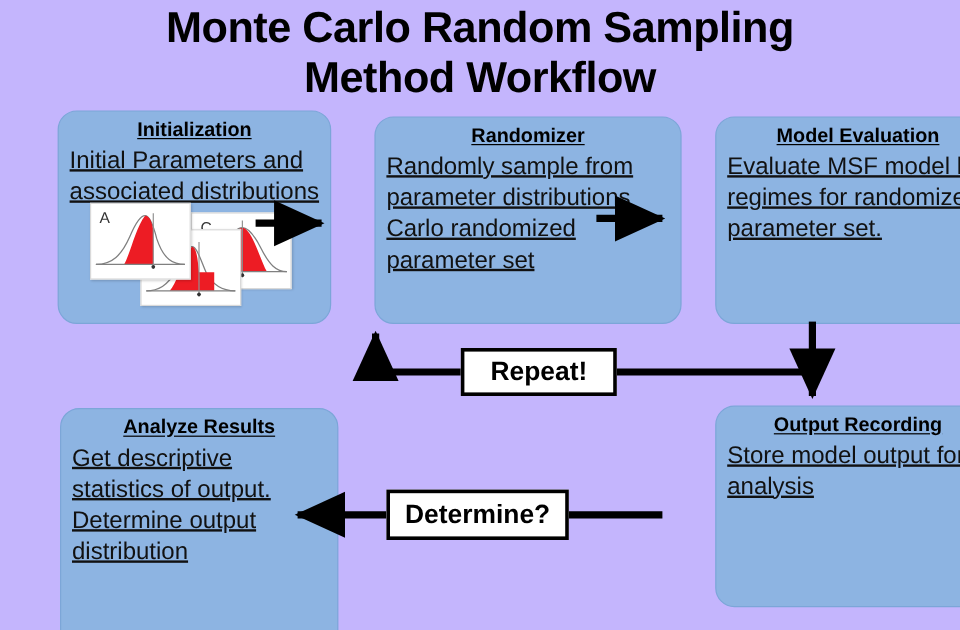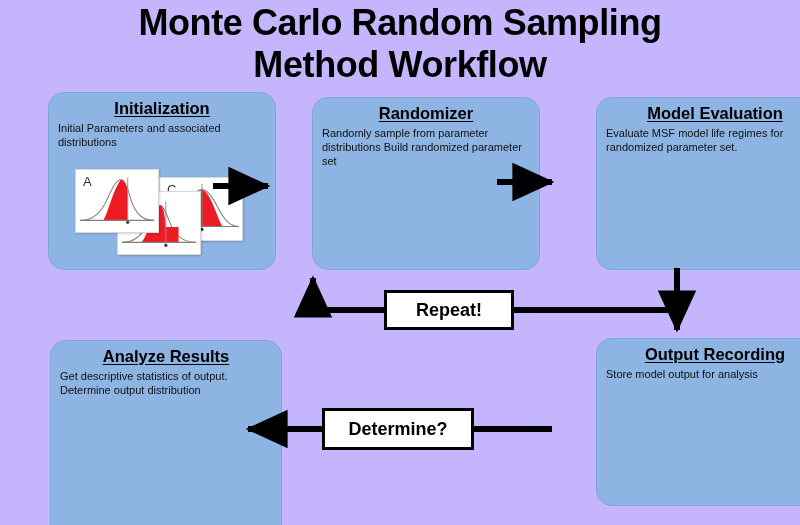--- a/index.html
+++ b/index.html
@@ -48,28 +48,29 @@
     font-size: 16.5px;
     font-weight: bold;
     text-decoration: underline;
     text-underline-offset: 2px;
     line-height: 1.2;
     margin: 6px 6px 2px 6px;
     color: #000;
   }
   .pbox .body {
     display: block;
-    font-size: 11px;
+    font-size: 20px;
     line-height: 1.30;
     margin: 0 8px 0 9px;
     color: #111;
+    text-decoration: underline;
   }
 
   #box-init      { left: 8px;   top: 92px;  width: 228px; height: 178px; }
-  #box-random    { left: 272px; top: 97px;  width: 228px; height: 173px; }
+  #box-random    { left: 272px; top: 97px;  width: 256px; height: 173px; }
   #box-eval      { left: 556px; top: 97px;  width: 238px; height: 173px; }
   #box-output    { left: 556px; top: 338px; width: 238px; height: 168px; }
   #box-analyze   { left: 10px;  top: 340px; width: 232px; height: 220px; }
 
   
   .dist-wrap {
     position: absolute;
     left: 0; top: 0;
     width: 228px; height: 178px;
     pointer-events: none;
@@ -97,21 +98,21 @@
 
   
   .dbox {
     position: absolute;
     background: #ffffff;
     border: 3px solid #000000;
     box-sizing: border-box;
     display: flex;
     align-items: center;
     justify-content: center;
-    font-size: 18px;
+    font-size: 22px;
     font-weight: bold;
     color: #000;
     z-index: 6;
   }
   #lbl-repeat   { left: 384px; top: 290px; width: 130px; height: 40px; }
   #lbl-complete { left: 322px; top: 408px; width: 152px; height: 42px; }
 
   
   #wires {
     position: absolute;
@@ -188,21 +189,21 @@
           <circle cx="43" cy="53" r="1.6" fill="#333"></circle>
         </svg>
         <span class="dlabel">C</span>
       </div>
 
     </div>
   </div>
 
   <div class="pbox" id="box-random">
     <span class="head">Randomizer</span>
-    <span class="body">Randomly sample from parameter distributions Build randomized parameter set</span>
+    <span class="body">Randomly sample from parameter distributions Carlo randomized parameter set</span>
   </div>
 
   <div class="pbox" id="box-eval">
     <span class="head">Model Evaluation</span>
     <span class="body">Evaluate MSF model life regimes for randomized parameter set.</span>
   </div>
 
   <div class="pbox" id="box-output">
     <span class="head">Output Recording</span>
     <span class="body">Store model output for analysis</span>

